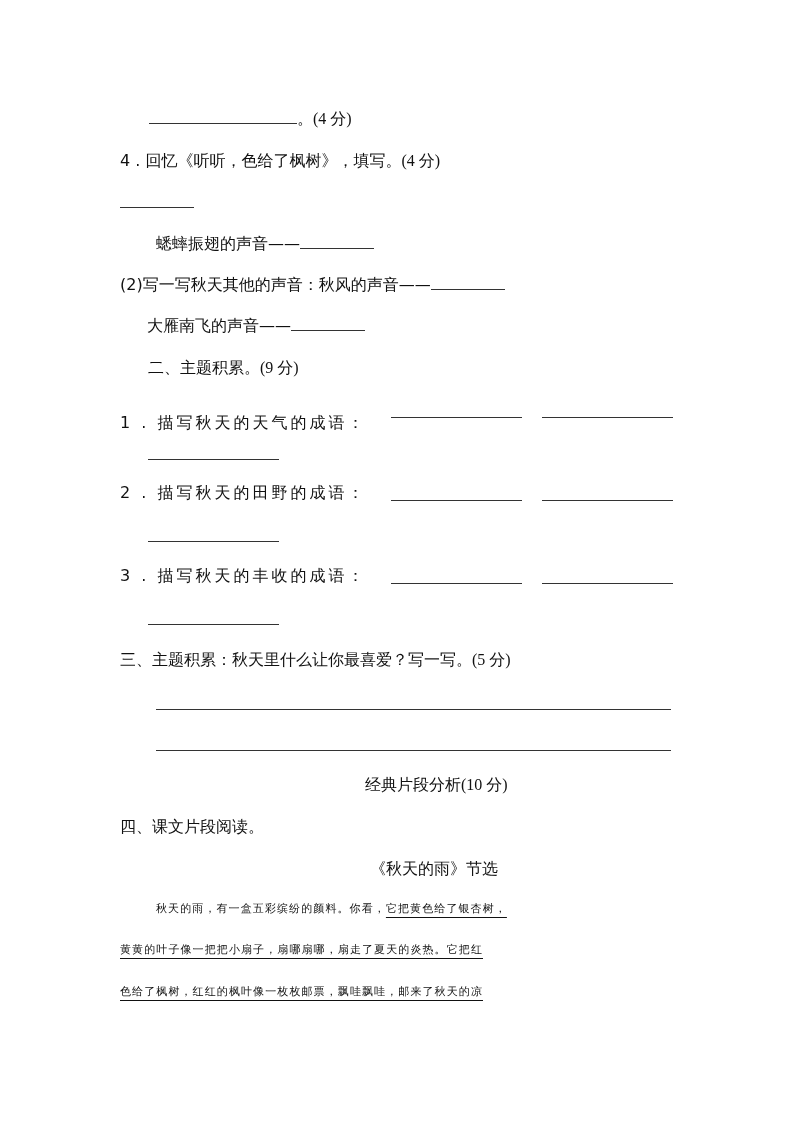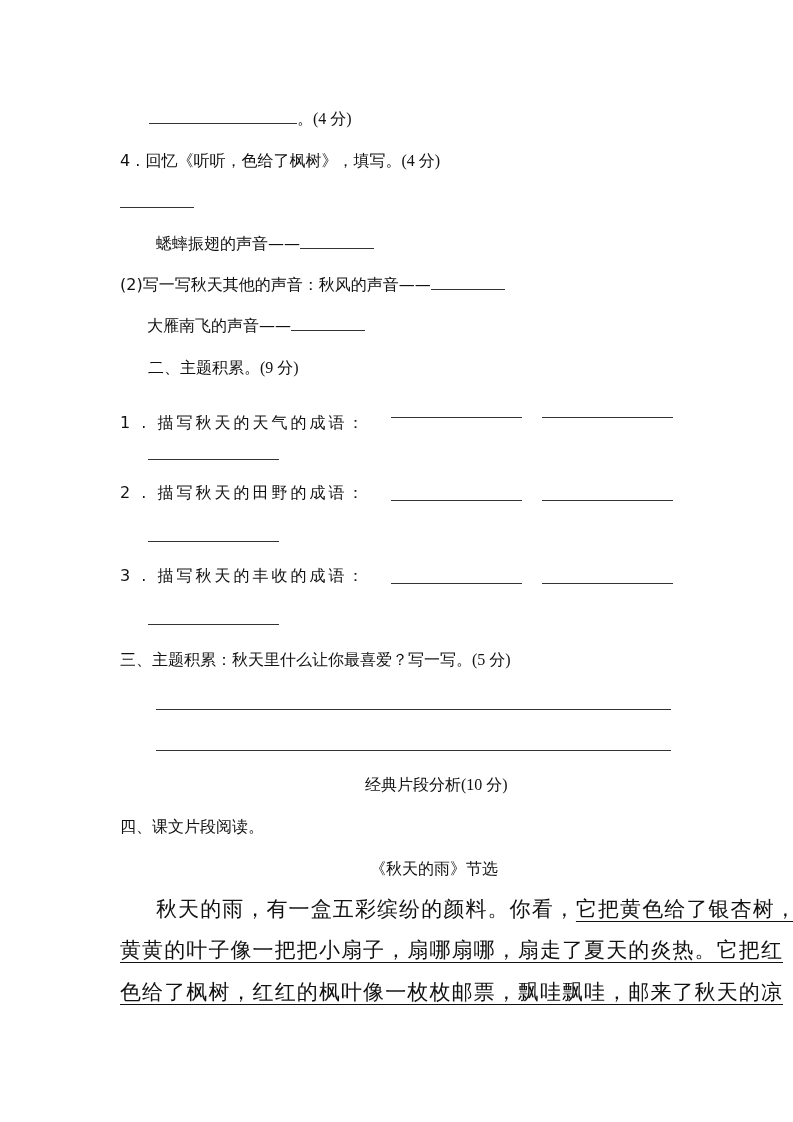--- a/index.html
+++ b/index.html
@@ -5,21 +5,21 @@
   html, body { margin: 0; padding: 0; background: #ffffff; }
   body {
     width: 793px; height: 1122px; position: relative; overflow: hidden;
     font-family: "DejaVu Sans", "Liberation Sans", sans-serif;
     color: #111;
   }
   .ln { position: absolute; white-space: nowrap; font-size: 16px; line-height: 24px; }
   .serif { font-family: "Liberation Serif", "DejaVu Serif", serif; }
   .blank { display: inline-block; border-bottom: 1px solid #333; height: 14px; vertical-align: baseline; }
   .hline { position: absolute; height: 0; border-top: 1px solid #333; }
-  .passage { position: absolute; left: 120px; width: 553px; font-family: "DejaVu Serif", "Liberation Serif", serif; font-size: 21px; line-height: 20px; white-space: nowrap; letter-spacing: 1.1px; }
+  .passage { position: absolute; left: 120px; width: 553px; font-family: "DejaVu Serif", "Liberation Serif", serif; font-size: 11px; line-height: 20px; white-space: nowrap; letter-spacing: 1.1px; }
   .ul { text-decoration: underline; text-underline-offset: 5px; text-decoration-thickness: 1px; }
   .spaced { letter-spacing: 3px; }
 </style>
 </head>
 <body>
 
 <div class="ln" style="left:149px; top:107px;">
   <span class="blank" style="width:148px;"></span><span>。</span><span class="serif">(4 分)</span>
 </div>
 

